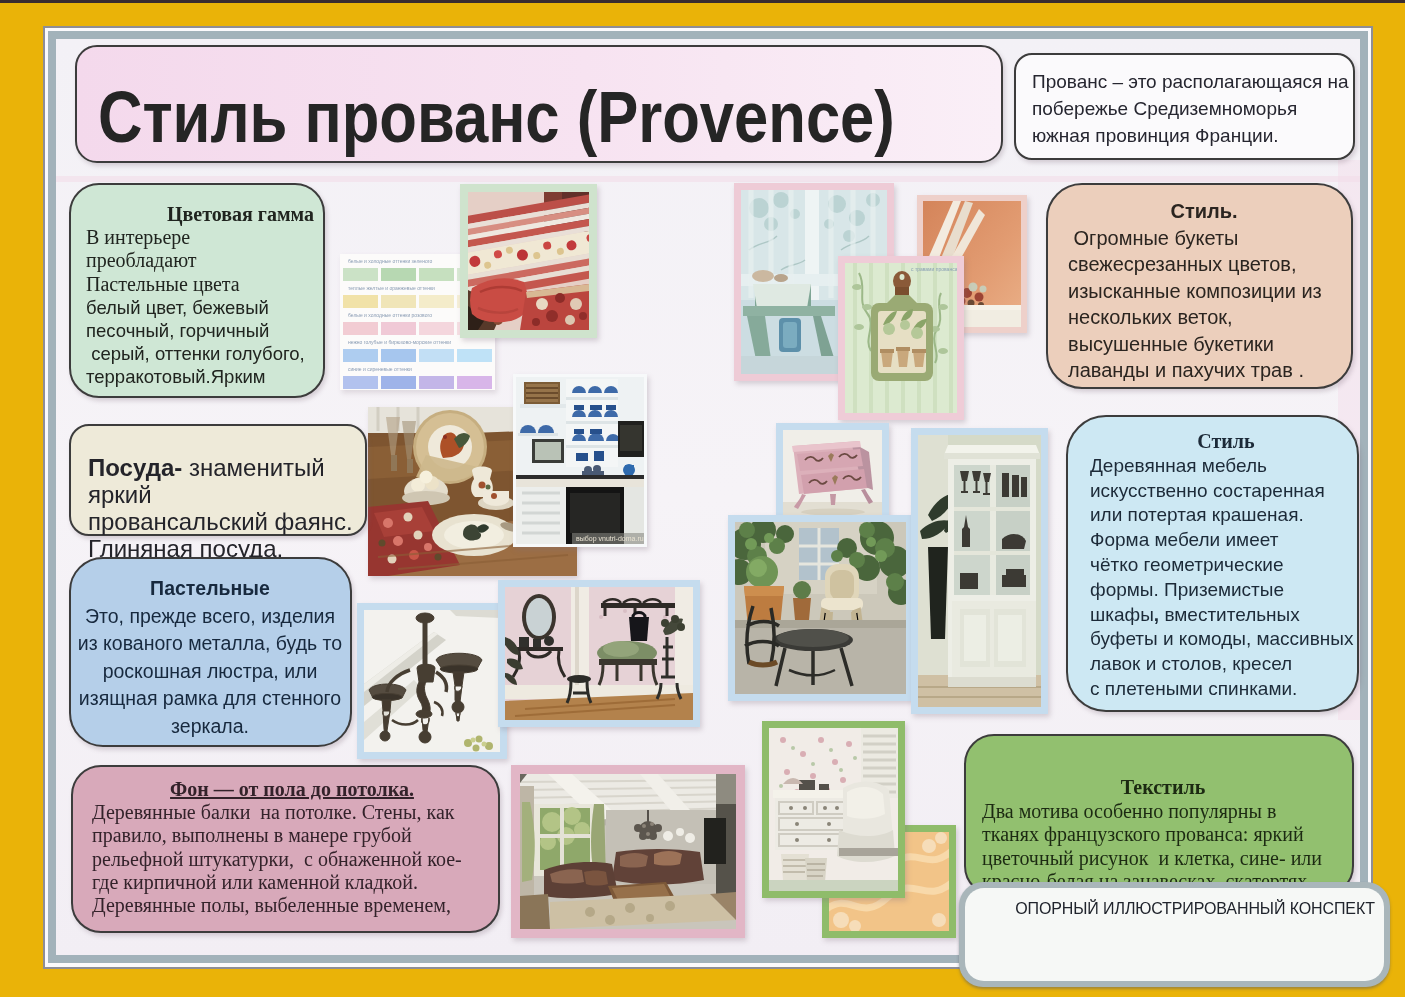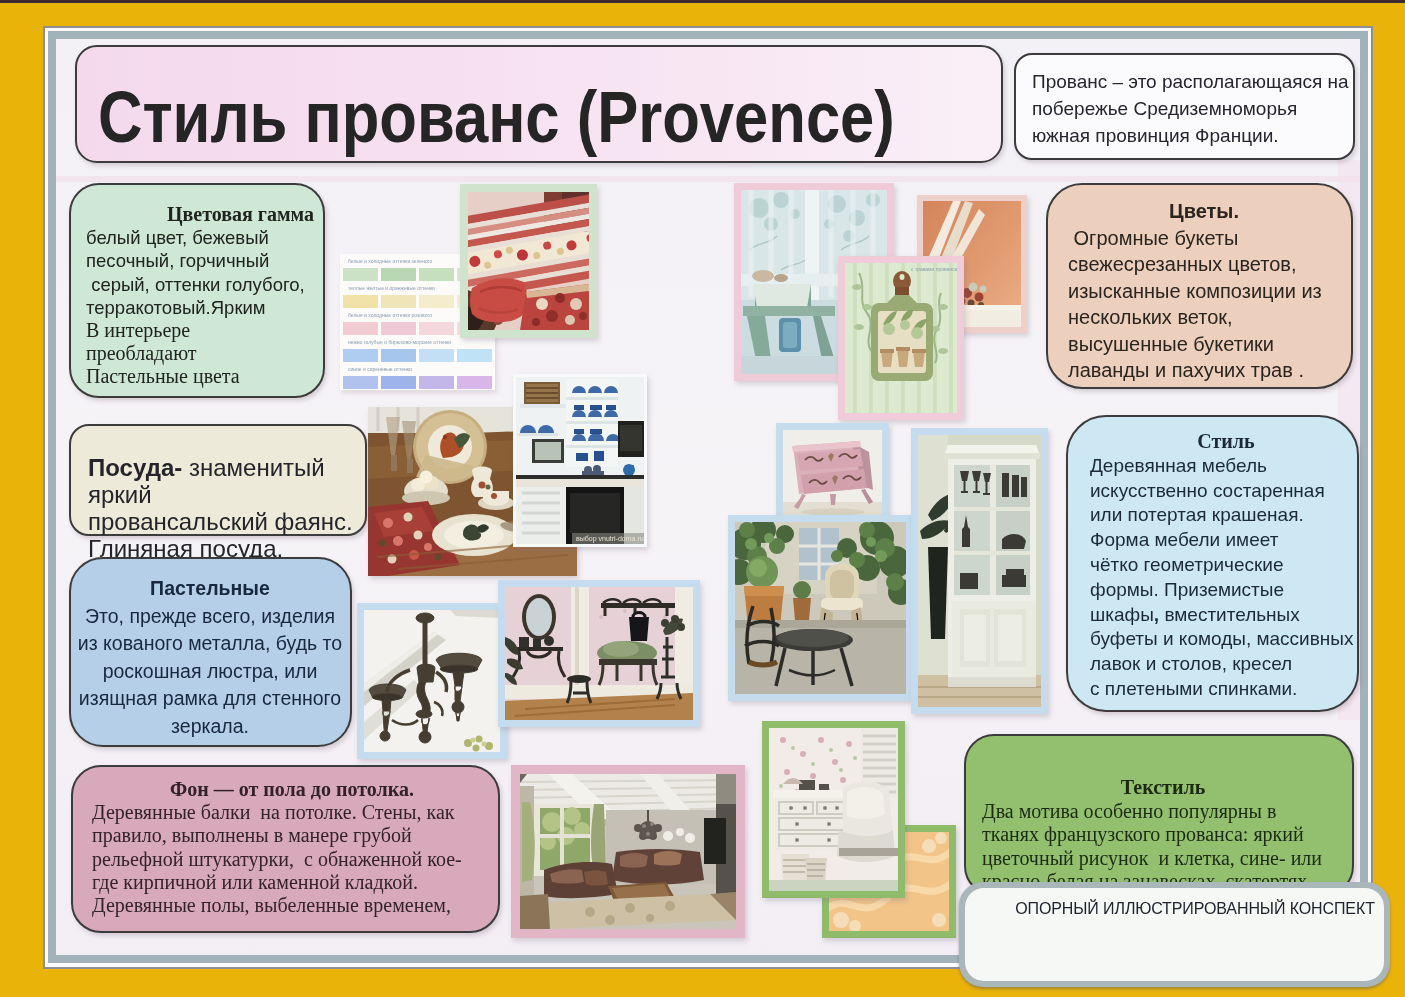--- a/index.html
+++ b/index.html
@@ -238,22 +238,22 @@
       <circle cx="102" cy="128" r="5" fill="#dcc6b0"></circle>
         <circle cx="68" cy="130" r="4" fill="#8c2c28"></circle>
       <circle cx="115" cy="124" r="4" fill="#902e2a"></circle>
     </svg>
   </div>
 
   <div class="box" style="left:69px;top:183px;width:256px;height:215px;border-radius:30px;background:#cfe7d5;"></div>
 
   <div class="abs ser" style="left:86px;top:203px;width:228px;font-size:20px;line-height:23.2px;color:#20241f;">
     <div style="text-align:right;font-weight:bold;font-size:20px;">Цветовая гамма</div>
+    <div>В интерьере<br>преобладают<br>Пастельные цвета</div>
     <div style="font-family:'Liberation Sans',sans-serif;font-size:18.5px;">белый цвет, бежевый<br>песочный, горчичный<br>&nbsp;серый, оттенки голубого,<br>терракотовый.Ярким</div>
-    <div>В интерьере<br>преобладают<br>Пастельные цвета</div>
   </div>
 
   <div class="abs" style="left:734px;top:183px;width:160px;height:198px;background:#eecbd6;box-shadow:2px 3px 5px rgba(130,110,125,.28);">
     <svg width="146" height="184" viewBox="0 0 146 184" style="position:absolute;left:7px;top:7px;">
       <rect width="146" height="184" fill="#ccdde2"></rect>
 
       <rect x="0" y="0" width="146" height="110" fill="#d8e6e8"></rect>
       <rect x="64" y="0" width="14" height="110" fill="#eef4f4"></rect>
       <rect x="0" y="84" width="146" height="12" fill="#e6eff0"></rect>
 
@@ -815,28 +815,28 @@
       <polygon points="36,130 58,130 56,154 38,154" fill="#d8d4c6"></polygon>
       <path d="M38 136h18M38 142h18M38 148h16" stroke="#bab4a4" stroke-width="2"></path>
 
       <rect y="152" width="129" height="11" fill="#cbd4c0"></rect>
     </svg>
   </div>
 
   <div class="box" style="left:71px;top:765px;width:429px;height:168px;border-radius:30px;background:#d8a9ba;"></div>
 
   <div class="abs ser" style="left:92px;top:778px;width:400px;font-size:20px;line-height:23.2px;color:#33222a;">
-    <div style="text-align:center;font-weight:bold;">Фон — от пола до потолка.</div>
+    <div style="text-align:center;font-weight:bold;text-decoration:underline;">Фон — от пола до потолка.</div>
     Деревянные балки&nbsp; на потолке. Стены, как<br>правило, выполнены в манере грубой<br>рельефной штукатурки,&nbsp; с обнаженной кое-<br>где кирпичной или каменной кладкой.<br>Деревянные полы, выбеленные временем,
   </div>
 
   <div class="box" style="left:1046px;top:183px;width:307px;height:206px;border-radius:36px;background:#eccfbc;"></div>
 
   <div class="abs" style="left:1068px;top:198px;width:272px;font-size:20px;line-height:26.5px;color:#2b2520;">
-    <div style="text-align:center;font-weight:bold;">Цветы.</div>
+    <div style="text-align:center;font-weight:bold;">Стиль.</div>
     &nbsp;Огромные букеты<br>свежесрезанных цветов,<br>изысканные композиции из<br>нескольких веток,<br>высушенные букетики<br>лаванды и пахучих трав .
   </div>
 
   <div class="box" style="left:1066px;top:415px;width:293px;height:297px;border-radius:40px;background:#cde8f3;"></div>
 
   <div class="abs" style="left:1090px;top:429px;width:272px;font-size:19px;line-height:24.8px;color:#1c2a38;">
     <div class="ser" style="text-align:center;font-weight:bold;font-size:20px;">Стиль</div>
     Деревянная мебель<br>искусственно состаренная<br>или потертая крашеная.<br>Форма мебели имеет<br>чётко геометрические<br>формы. Приземистые<br>шкафы<b>,</b> вместительных<br>буфеты и комоды, массивных<br>лавок и столов, кресел<br>с плетеными спинками.
   </div>
 

